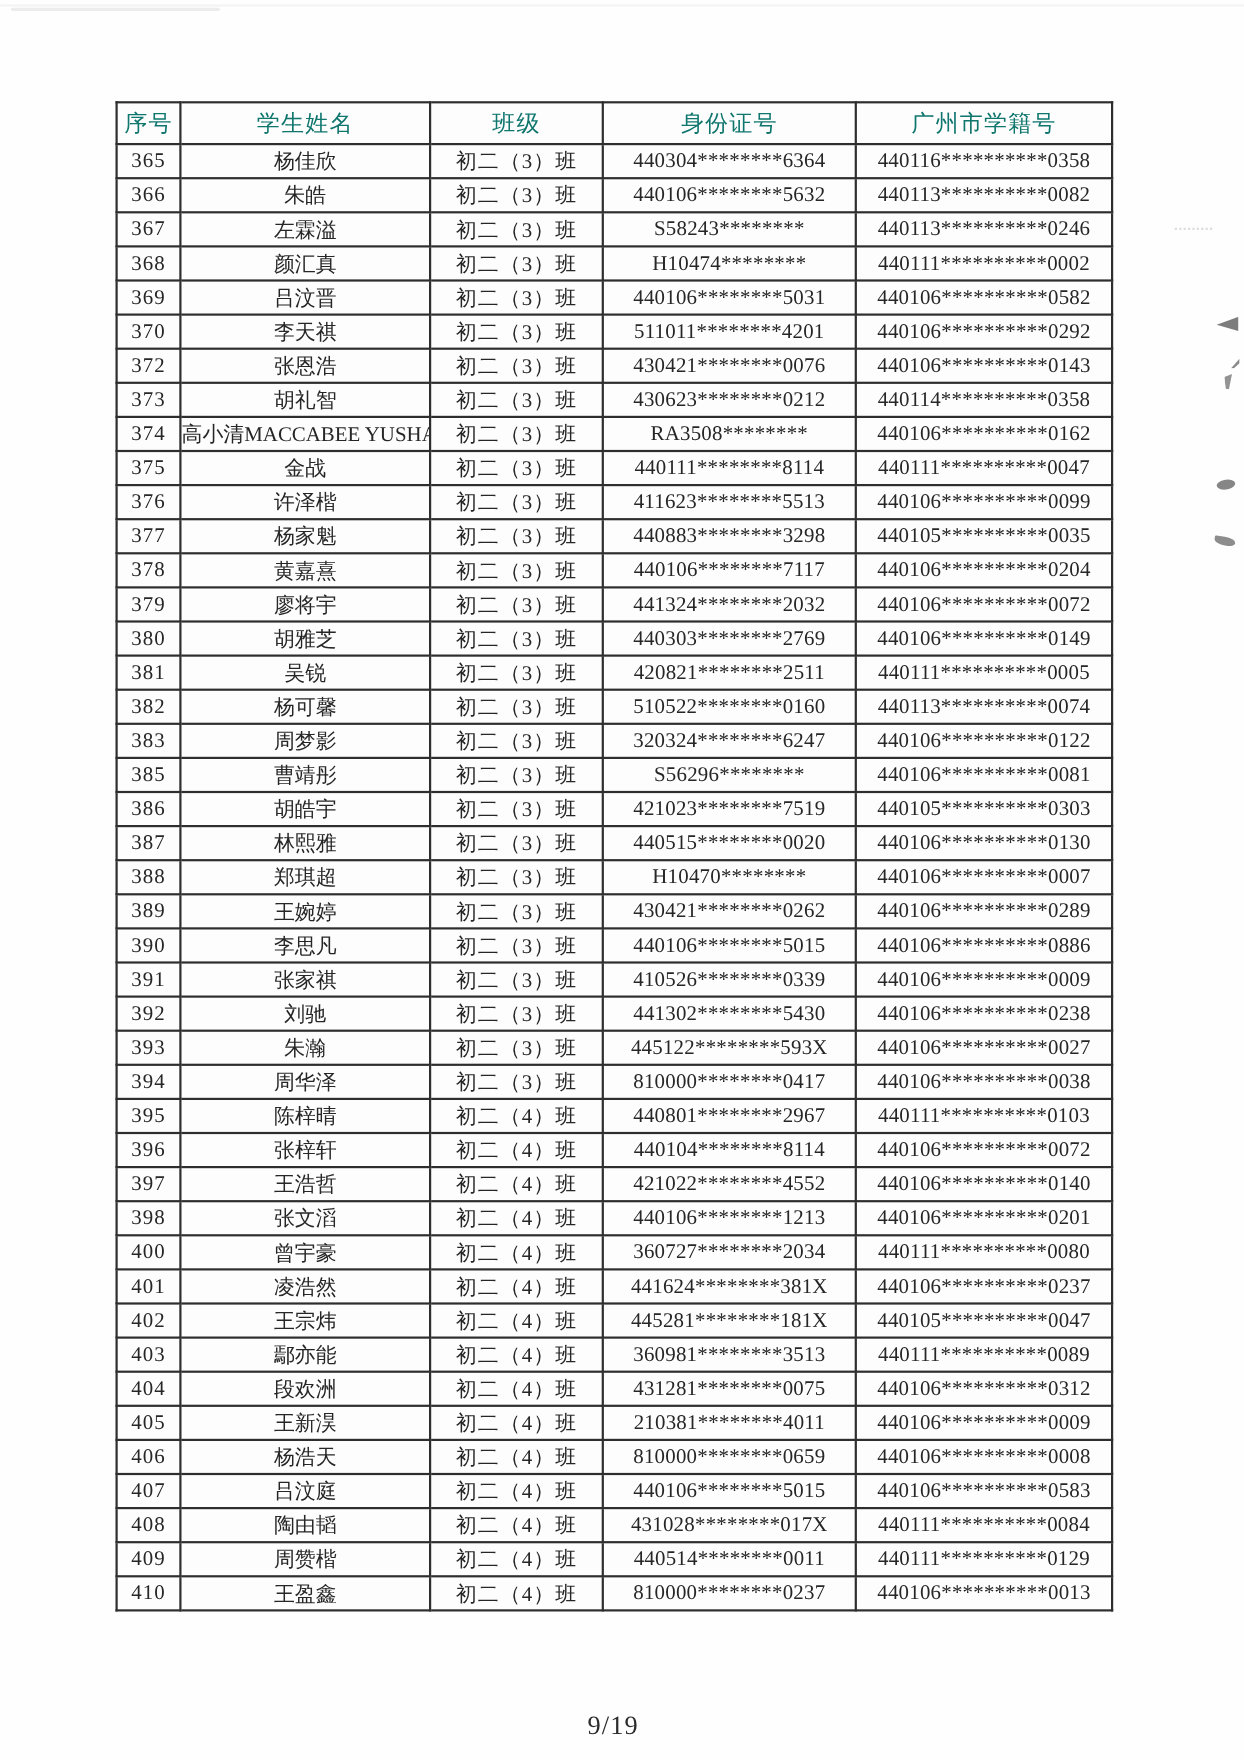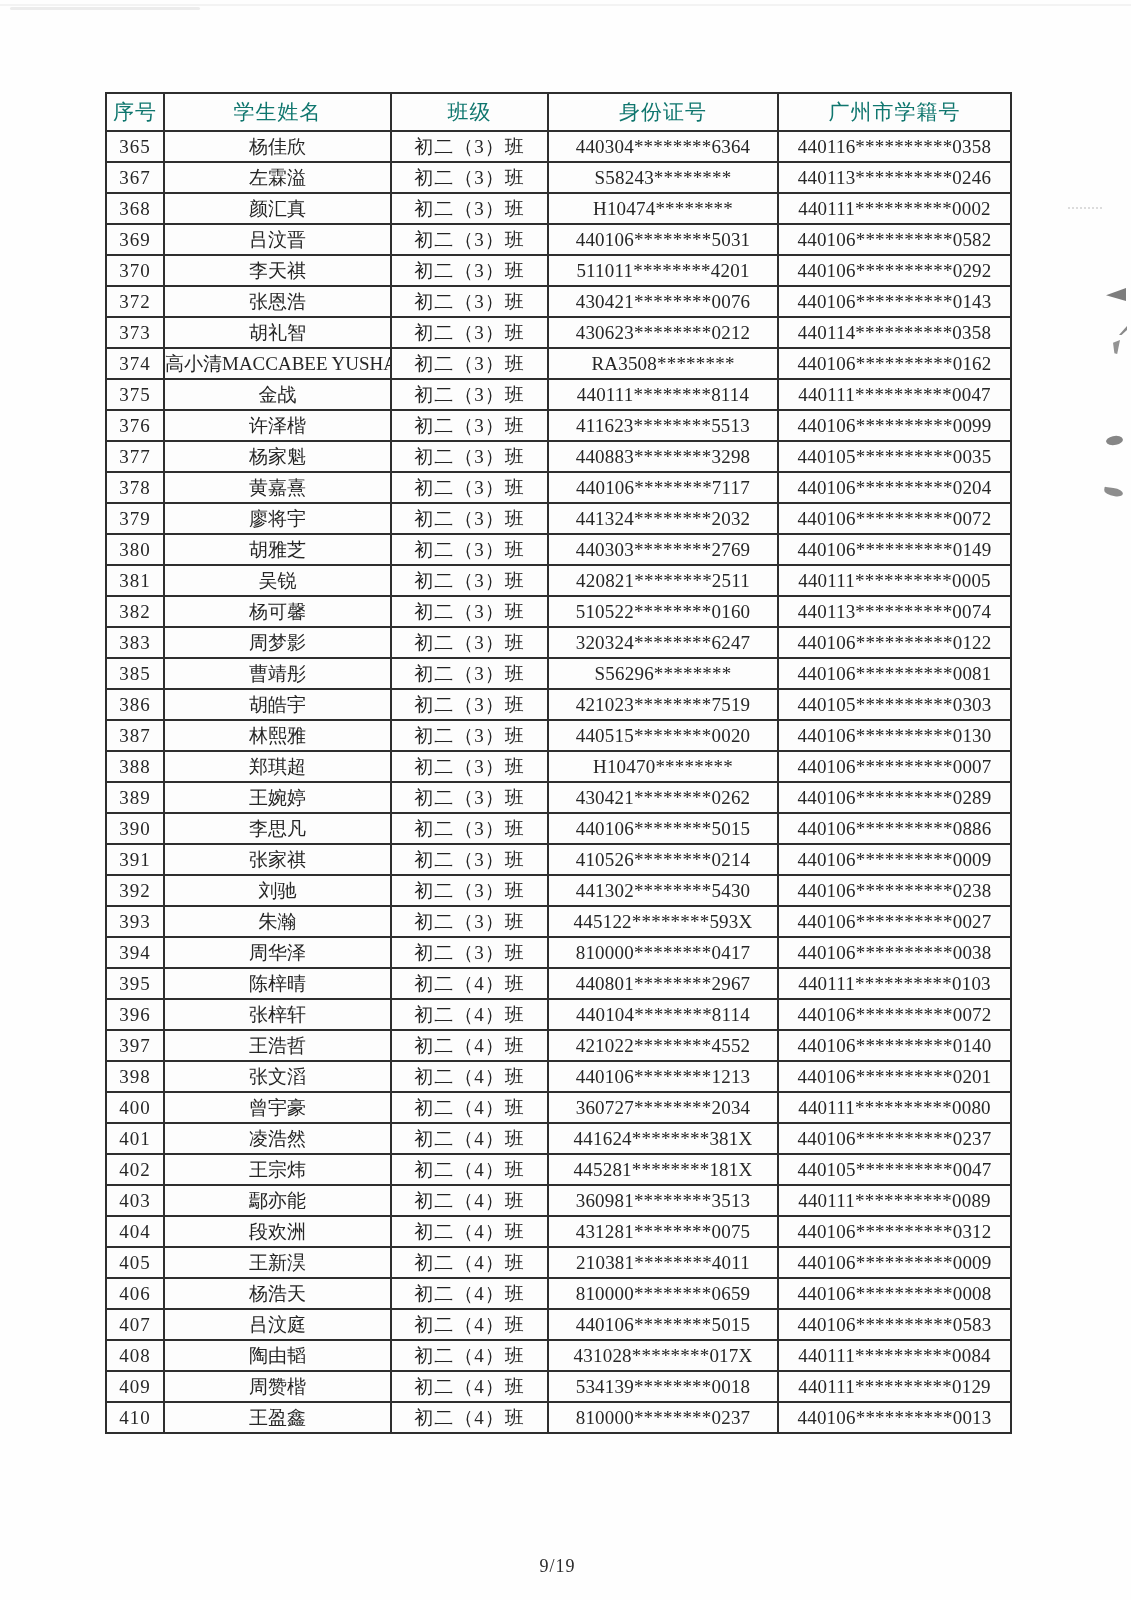--- a/index.html
+++ b/index.html
@@ -54,21 +54,21 @@
   td.cell-name  { font-size: 19px; }
   td.cell-class { font-size: 19px; letter-spacing: 1px; }
   td.cell-id, td.cell-regno {
     font-size: 18px;
     font-family: "Liberation Serif", "DejaVu Serif", serif;
     letter-spacing: 0.2px;
   }
   .footer-pagenum {
     position: absolute; left: 105px; top: 1556px; width: 905px;
     text-align: center;
-    font-size: 18px;
+    font-size: 24px;
     color: #2b2b2b;
     letter-spacing: 1px;
   }
   
   .artifact { position: absolute; background: #8f8f8f; }
   .art-triangle {
     left: 1106px; top: 288px; width: 20px; height: 13px;
     clip-path: polygon(100% 0, 100% 100%, 0 55%);
     background: #7d7d7d;
   }
@@ -127,20 +127,27 @@
     </thead>
     <tbody>
         <tr>
           <td class="cell-index">365</td>
           <td class="cell-name">杨佳欣</td>
           <td class="cell-class">初二（3）班</td>
           <td class="cell-id">440304********6364</td>
           <td class="cell-regno">440116**********0358</td>
         </tr>
         <tr>
+          <td class="cell-index">366</td>
+          <td class="cell-name">朱皓</td>
+          <td class="cell-class">初二（3）班</td>
+          <td class="cell-id">440106********5632</td>
+          <td class="cell-regno">440113**********0082</td>
+        </tr>
+        <tr>
           <td class="cell-index">367</td>
           <td class="cell-name">左霖溢</td>
           <td class="cell-class">初二（3）班</td>
           <td class="cell-id">S58243********</td>
           <td class="cell-regno">440113**********0246</td>
         </tr>
         <tr>
           <td class="cell-index">368</td>
           <td class="cell-name">颜汇真</td>
           <td class="cell-class">初二（3）班</td>
@@ -284,21 +291,21 @@
           <td class="cell-index">390</td>
           <td class="cell-name">李思凡</td>
           <td class="cell-class">初二（3）班</td>
           <td class="cell-id">440106********5015</td>
           <td class="cell-regno">440106**********0886</td>
         </tr>
         <tr>
           <td class="cell-index">391</td>
           <td class="cell-name">张家祺</td>
           <td class="cell-class">初二（3）班</td>
-          <td class="cell-id">410526********0214</td>
+          <td class="cell-id">410526********0339</td>
           <td class="cell-regno">440106**********0009</td>
         </tr>
         <tr>
           <td class="cell-index">392</td>
           <td class="cell-name">刘驰</td>
           <td class="cell-class">初二（3）班</td>
           <td class="cell-id">441302********5430</td>
           <td class="cell-regno">440106**********0238</td>
         </tr>
         <tr>
@@ -403,21 +410,21 @@
           <td class="cell-index">408</td>
           <td class="cell-name">陶由韬</td>
           <td class="cell-class">初二（4）班</td>
           <td class="cell-id">431028********017X</td>
           <td class="cell-regno">440111**********0084</td>
         </tr>
         <tr>
           <td class="cell-index">409</td>
           <td class="cell-name">周赞楷</td>
           <td class="cell-class">初二（4）班</td>
-          <td class="cell-id">534139********0018</td>
+          <td class="cell-id">440514********0011</td>
           <td class="cell-regno">440111**********0129</td>
         </tr>
         <tr>
           <td class="cell-index">410</td>
           <td class="cell-name">王盈鑫</td>
           <td class="cell-class">初二（4）班</td>
           <td class="cell-id">810000********0237</td>
           <td class="cell-regno">440106**********0013</td>
         </tr>
       </tbody>

